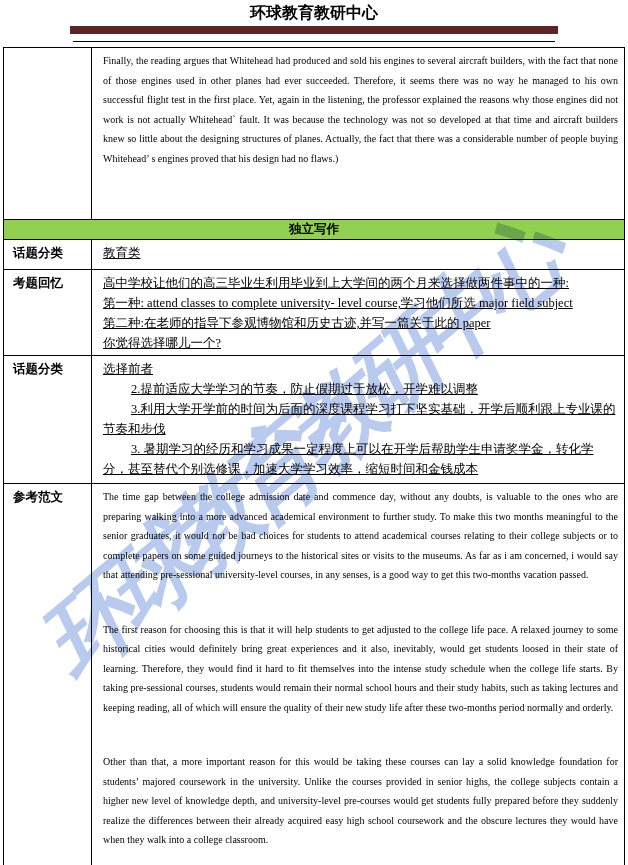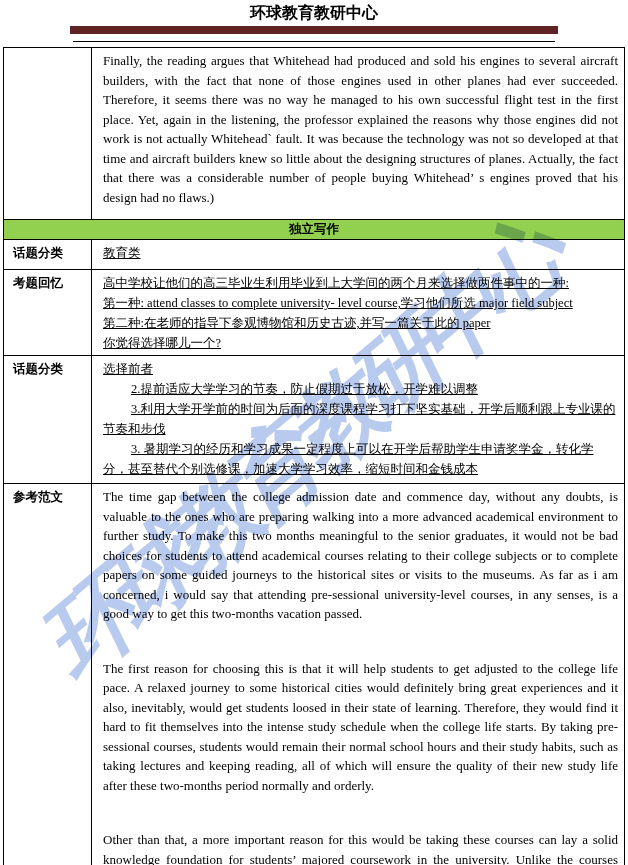--- a/index.html
+++ b/index.html
@@ -47,21 +47,21 @@
   .label-cell {
     width: 76px;
     font-weight: bold;
     font-size: 12.5px;
     line-height: 18px;
     padding: 4px 2px 0 9px;
     color: #000000;
   }
   .content-cell { padding: 3px 6px 2px 11px; color: #000000; }
 
-  .en { font-size: 13px; line-height: 19.5px; text-align: justify; }
+  .en { font-size: 10px; line-height: 19.5px; text-align: justify; }
   .cn { font-size: 12.5px; line-height: 20px; text-decoration: underline; }
 
   .content-cell p { margin: 0; }
   .content-cell p.gap { margin-top: 35px; }
   .pt { text-indent: 28px; }
 
   tr.r-listening td { height: 166px; }
   tr.r-topic td     { height: 24px; }
   tr.r-recall td    { height: 80px; }
   tr.r-strategy td  { height: 122px; }

